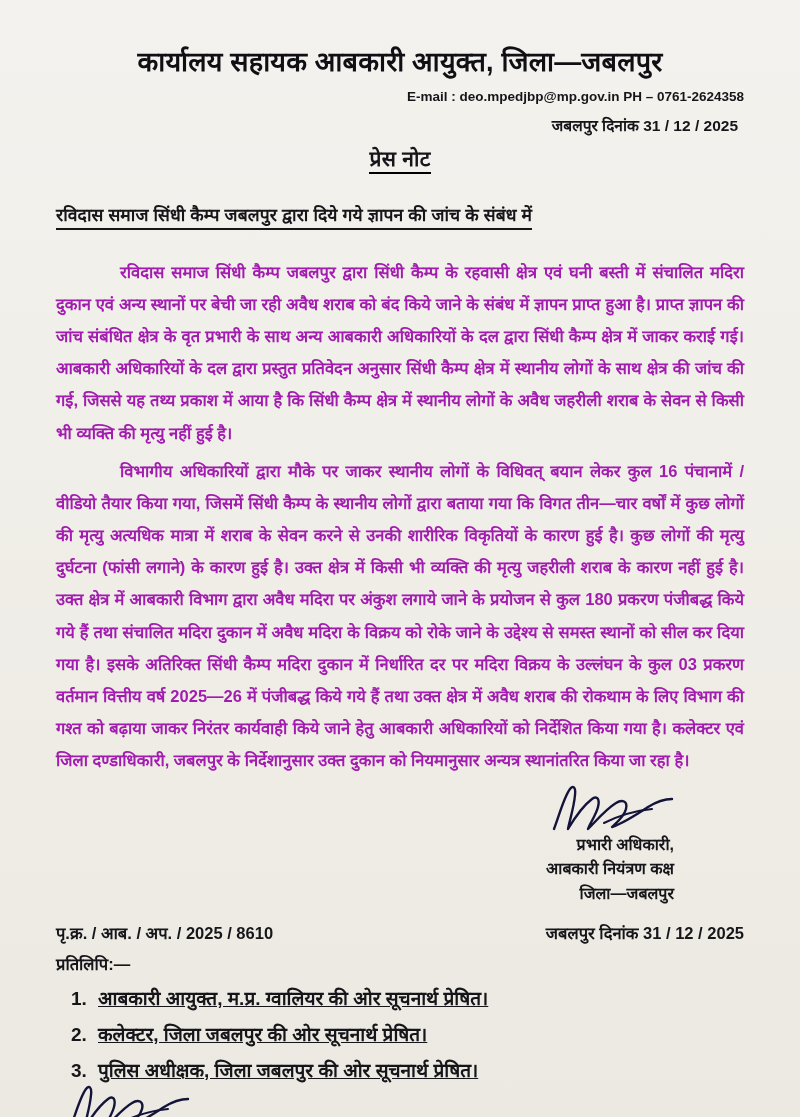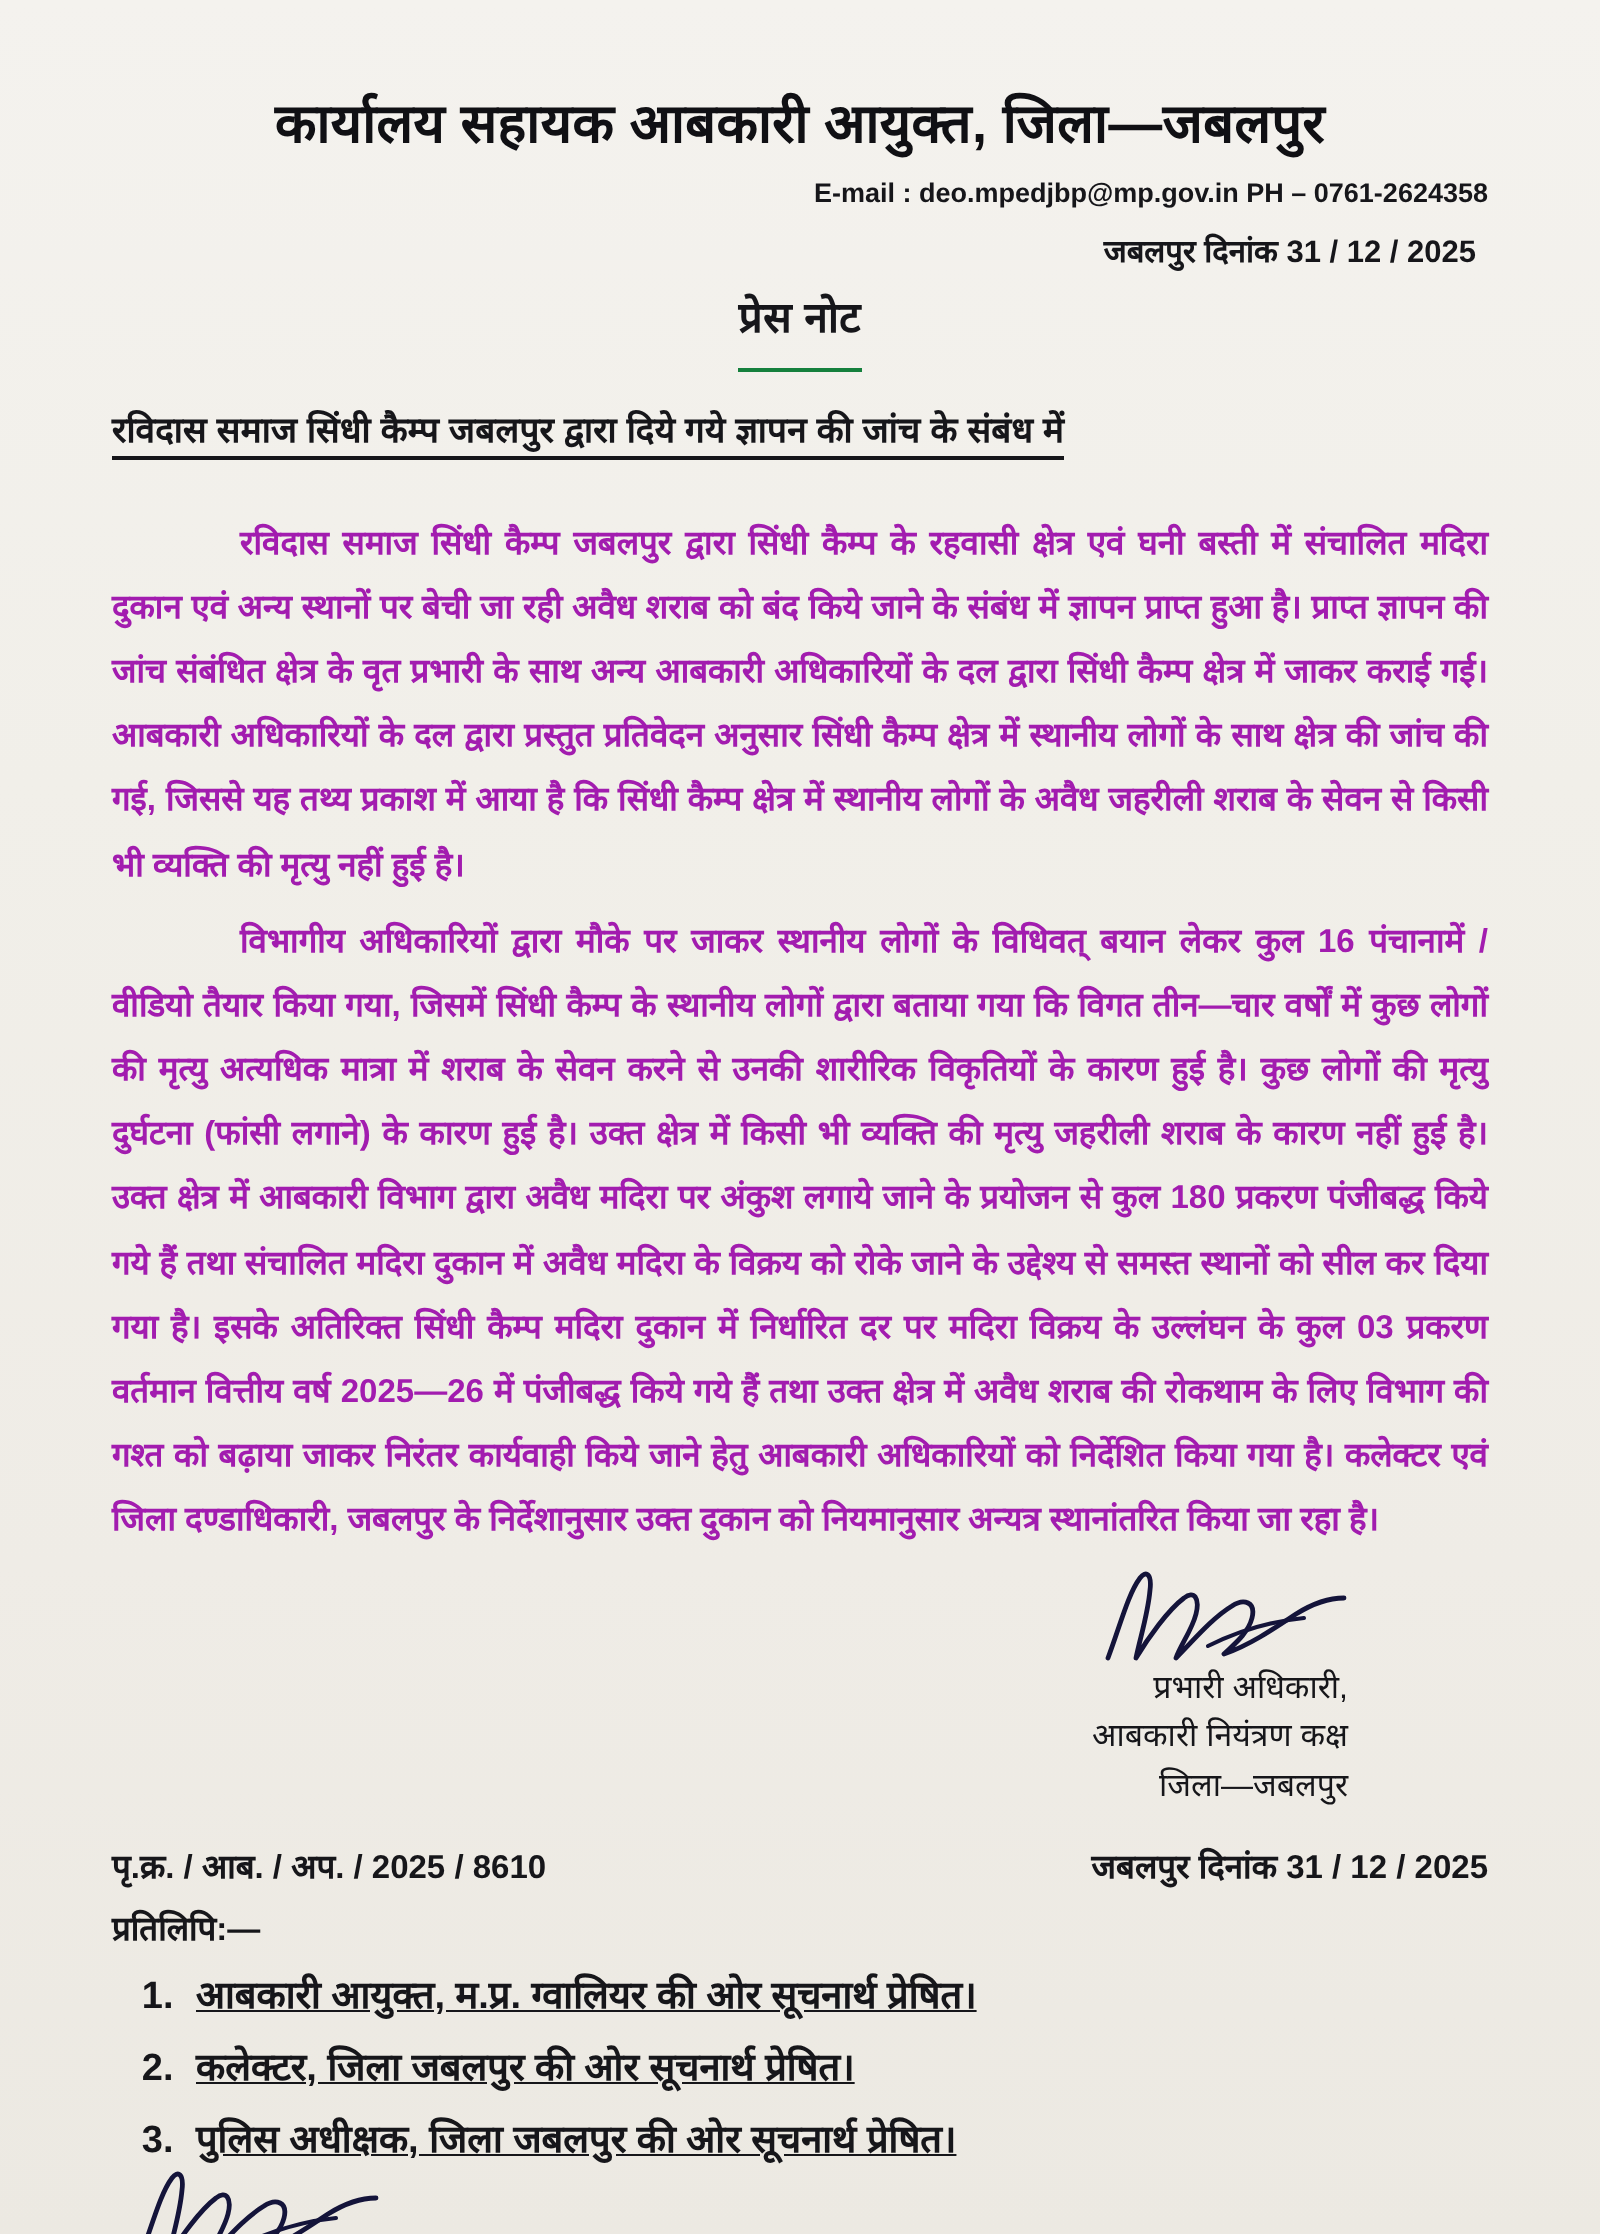--- a/index.html
+++ b/index.html
@@ -51,22 +51,22 @@
     padding-right: 6px;
   }
   .press-note {
     text-align: center;
     font-size: 21px;
     font-weight: 700;
     margin-top: 8px;
     letter-spacing: 0.3px;
   }
   .press-note span {
-    border-bottom: 2px solid #15803d;
-    padding-bottom: 13px;
+    border-bottom: 2px solid #000000;
+    padding-bottom: 2px;
   }
   .subject {
     font-size: 17.5px;
     font-weight: 700;
     margin-top: 30px;
     letter-spacing: 0.1px;
   }
   .subject span {
     border-bottom: 2px solid #16161a;
     padding-bottom: 3px;
@@ -93,21 +93,21 @@
     text-align: right;
     padding-right: 54px;
   }
   .signature-svg {
     display: block;
     margin-left: auto;
     margin-right: 10px;
   }
   .sign-lines {
     font-size: 16px;
-    font-weight: 400;
+    font-weight: 700;
     line-height: 1.55;
     text-align: right;
     padding-right: 16px;
     margin-top: -2px;
   }
   .footer-row {
     display: flex;
     justify-content: space-between;
     align-items: flex-start;
     margin-top: 14px;

